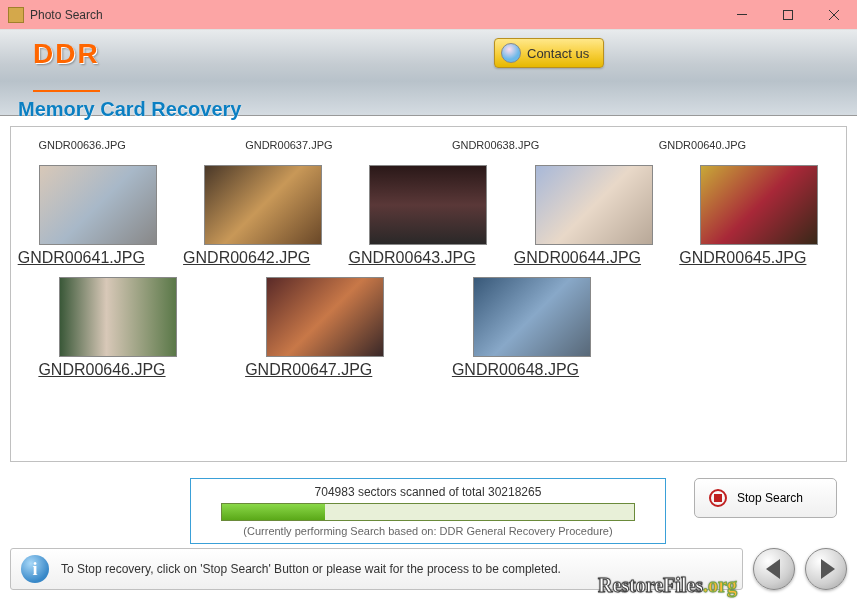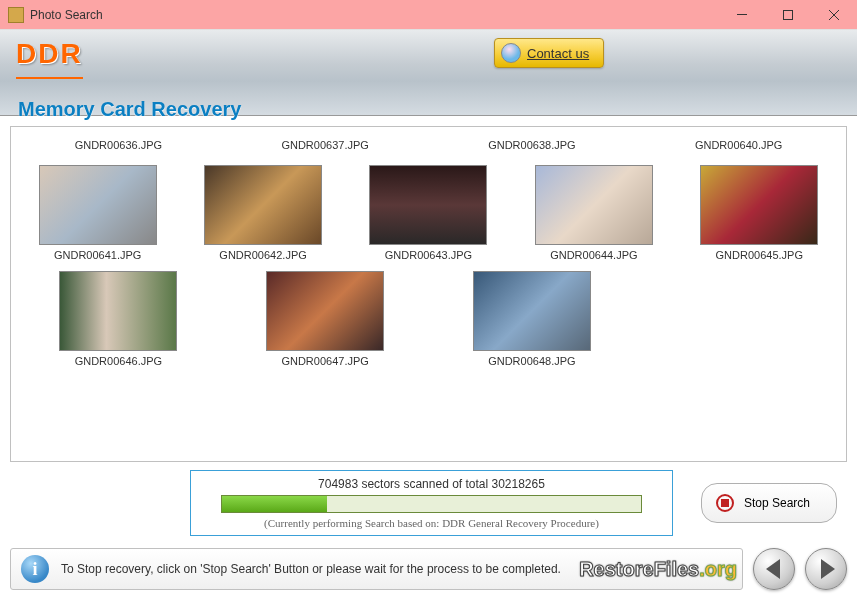--- a/index.html
+++ b/index.html
@@ -4,63 +4,63 @@
 <style>
 * { box-sizing: border-box; margin: 0; padding: 0; }
 body { font-family: "Segoe UI", Tahoma, sans-serif; font-size: 12px; background: #fff; width: 857px; height: 601px; overflow: hidden; position: relative; }
 
 .titlebar { height: 30px; background: #fca5a5; display: flex; align-items: center; border-bottom: 1px solid #e0e0e0; }
 .titlebar-icon { width: 16px; height: 16px; margin: 0 6px 0 8px; background: #d4a84b; border: 1px solid #a0802b; }
 .titlebar-title { flex: 1; font-size: 12px; color: #333; }
 .win-btn { width: 46px; height: 30px; display: flex; align-items: center; justify-content: center; color: #333; cursor: pointer; }
 
 .header { height: 86px; background: linear-gradient(180deg, #e8ebed 0%, #c5ccd2 40%, #b8c2ca 60%, #d5dce2 100%); position: relative; border-bottom: 1px solid #999; }
-.logo { position: absolute; top: 8px; left: 16px; font-family: "Arial Black", sans-serif; font-size: 28px; font-weight: 900; color: #ff6600; text-shadow: 1px 1px 0 #fff, 2px 2px 2px rgba(0,0,0,0.3); letter-spacing: 2px; border-bottom: 2px solid #ff6600; padding-bottom: 7px; }
+.logo { position: absolute; top: 8px; left: 33px; font-family: "Arial Black", sans-serif; font-size: 28px; font-weight: 900; color: #ff6600; text-shadow: 1px 1px 0 #fff, 2px 2px 2px rgba(0,0,0,0.3); letter-spacing: 2px; border-bottom: 2px solid #ff6600; padding-bottom: 20px; }
 .subtitle { position: absolute; top: 68px; left: 18px; font-size: 20px; font-weight: 600; color: #0b7fc2; text-shadow: 0 1px 1px #fff; }
-.contact-btn { position: absolute; top: 8px; left: 494px; background: linear-gradient(180deg, #ffe88a 0%, #f8d040 50%, #e6b800 100%); border: 1px solid #b89020; border-radius: 4px; padding: 4px 14px 4px 6px; display: flex; align-items: center; gap: 6px; font-size: 13px; color: #333; cursor: pointer; box-shadow: 0 1px 2px rgba(0,0,0,0.2); text-decoration: underline; }
+.contact-btn { position: absolute; top: 8px; left: 494px; background: linear-gradient(180deg, #ffe88a 0%, #f8d040 50%, #e6b800 100%); border: 1px solid #b89020; border-radius: 4px; padding: 4px 14px 4px 6px; display: flex; align-items: center; gap: 6px; font-size: 13px; color: #333; cursor: pointer; box-shadow: 0 1px 2px rgba(0,0,0,0.2); }
 .contact-avatar { width: 20px; height: 20px; border-radius: 50%; background: radial-gradient(circle at 40% 30%, #fde 0%, #6bb8e8 60%); border: 1px solid #888; }
 
 .content { padding: 10px; height: 430px; }
 .scan-panel { border: 1px solid #c0c0c0; background: #fff; height: 336px; overflow-y: scroll; padding: 8px 4px; position: relative; }
 .thumb-row { display: flex; justify-content: space-around; }
-.thumb-cell { width: 160px; text-align: center; }
+.thumb-cell { width: 160px; }
 .thumb-label-only { font-size: 11px; color: #333; padding: 4px 0; }
 .thumb-img { width: 118px; height: 80px; margin: 10px auto 4px; border: 1px solid #888; }
-.thumb-label { font-size: 11px; color: #333; }
+.thumb-label { font-size: 16px; color: #333; text-decoration: underline; }
 
 .p641 { background: linear-gradient(135deg, #d8c8b8 0%, #a8b8c8 50%, #888 100%); }
 .p642 { background: linear-gradient(135deg, #4a3828 0%, #c89858 50%, #6a4828 100%); }
 .p643 { background: linear-gradient(180deg, #2a1818 0%, #5a3838 50%, #2a2828 100%); }
 .p644 { background: linear-gradient(135deg, #a8b8d8 0%, #e8d8c8 50%, #b8a898 100%); }
 .p645 { background: linear-gradient(135deg, #c8a838 0%, #a82838 50%, #382818 100%); }
 .p646 { background: linear-gradient(90deg, #3a5838 0%, #d8c8b8 40%, #5a7848 100%); }
 .p647 { background: linear-gradient(135deg, #5a2a28 0%, #c87848 50%, #3a2828 100%); }
 .p648 { background: linear-gradient(135deg, #385878 0%, #88a8c8 50%, #586878 100%); }
 .p649 { background: linear-gradient(135deg, #684838 0%, #a87858 50%, #c8a888 100%); }
 
-.progress-area { display: flex; gap: 28px; margin-top: 8px; align-items: center; }
+.progress-area { display: flex; gap: 28px; margin-top: 16px; align-items: flex-start; }
 .progress-box { border: 1.5px solid #3aa0d8; padding: 6px 30px; flex: 1; margin-left: 180px; text-align: center; }
 .progress-text { font-size: 12px; color: #333; margin-bottom: 4px; }
 .progress-bar { height: 18px; border: 1px solid #6a8a3a; background: #e8f0d8; position: relative; margin-bottom: 4px; }
 .progress-fill { position: absolute; left: 0; top: 0; bottom: 0; width: 25%; background: linear-gradient(180deg, #8ad848 0%, #5aa818 100%); }
-.progress-sub { font-size: 11px; color: #666; font-family: Liberation Serif, serif; }
-.stop-btn { border: 1px solid #b0b0b0; border-radius: 16px; background: linear-gradient(180deg, #fff 0%, #f0f0f0 100%); padding: 10px 26px 10px 14px; display: flex; align-items: center; gap: 10px; cursor: pointer; font-size: 12px; margin-right: 10px; }
+.progress-sub { font-size: 11px; color: #666; }
+.stop-btn { border: 1px solid #b0b0b0; border-radius: 5px; background: linear-gradient(180deg, #fff 0%, #f0f0f0 100%); padding: 10px 33px 10px 14px; display: flex; align-items: center; gap: 10px; cursor: pointer; font-size: 12px; margin-right: 10px; }
 .stop-icon { width: 18px; height: 18px; border: 2px solid #c02020; border-radius: 50%; display: flex; align-items: center; justify-content: center; }
 .stop-icon::after { content: ""; width: 8px; height: 8px; background: #c02020; }
 
 .footer { position: absolute; bottom: 10px; left: 10px; right: 10px; height: 44px; display: flex; align-items: center; gap: 10px; }
 .info-bar { flex: 1; border: 1px solid #c0c0c0; border-radius: 3px; background: linear-gradient(180deg, #fff 0%, #f0f0f0 100%); height: 42px; display: flex; align-items: center; padding: 0 10px; gap: 12px; }
 .info-icon { width: 28px; height: 28px; border-radius: 50%; background: radial-gradient(circle at 35% 30%, #a8d8f8 0%, #3888c8 70%); display: flex; align-items: center; justify-content: center; color: #fff; font-weight: bold; font-size: 18px; font-family: Georgia, serif; }
 .info-text { font-size: 12px; color: #333; }
 .nav-btn { width: 42px; height: 42px; border-radius: 50%; background: radial-gradient(circle at 35% 30%, #fff 0%, #d0d0d0 60%, #a0a0a0 100%); border: 1px solid #888; display: flex; align-items: center; justify-content: center; cursor: pointer; box-shadow: 0 1px 3px rgba(0,0,0,0.3); }
 .nav-arrow { width: 0; height: 0; border-top: 10px solid transparent; border-bottom: 10px solid transparent; }
 .nav-arrow.left { border-right: 14px solid #555; margin-right: 3px; }
 .nav-arrow.right { border-left: 14px solid #555; margin-left: 3px; }
 
-.watermark { position: absolute; bottom: 20px; right: 120px; font-family: Liberation Sans, sans-serif; font-size: 20px; font-weight: bold; color: #fff; -webkit-text-stroke: 1px #444; text-shadow: 0 0 2px #000; pointer-events: none; }
+.watermark { position: absolute; bottom: 4px; right: 120px; font-family: Liberation Serif, serif; font-size: 20px; font-weight: bold; color: #fff; -webkit-text-stroke: 1px #444; text-shadow: 0 0 2px #000; pointer-events: none; }
 .watermark .org { color: #ffb838; -webkit-text-stroke: 1px #7a4; }
 
 ::-webkit-scrollbar { width: 16px; }
 ::-webkit-scrollbar-track { background: #f0f0f0; }
 ::-webkit-scrollbar-thumb { background: #c0c0c0; border: 1px solid #a0a0a0; }
 </style>
 </head>
 <body>
 
 <div class="titlebar">

